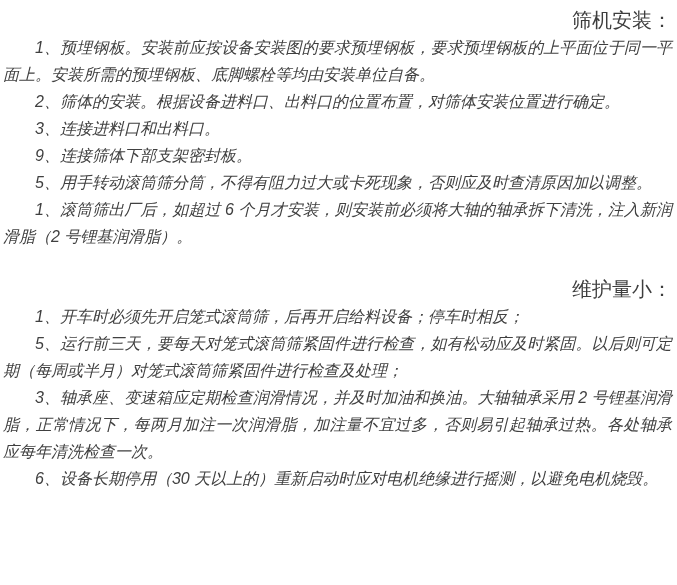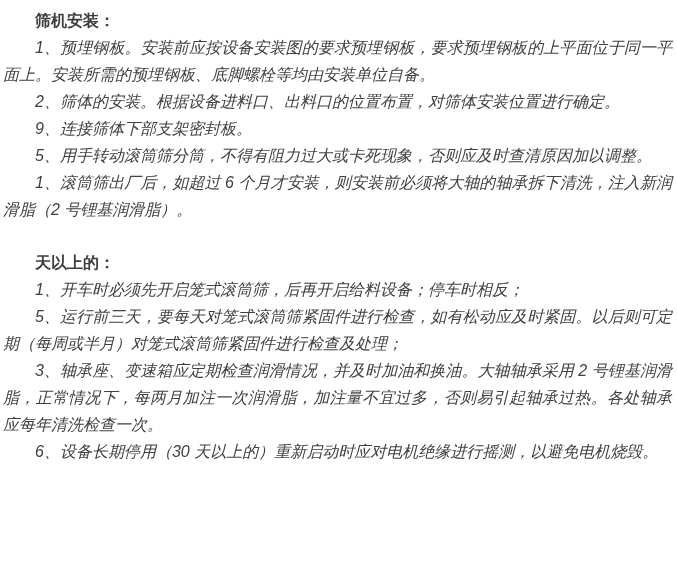--- a/index.html
+++ b/index.html
@@ -14,24 +14,25 @@
       padding: 7px 5px 0 3px;
       overflow: hidden;
       background: #ffffff;
       color: #404040;
       font-family: "Liberation Sans", "DejaVu Sans", sans-serif;
       font-size: 16px;
       line-height: 27px;
     }
     .section-heading {
       margin: 0;
-      font-size: 16px;
-      font-weight: bold;
+      font-size: 20px;
+      font-weight: normal;
       text-indent: 2em;
       color: #3d3d3d;
+      text-align: right;
     }
     .para {
       margin: 0;
       text-indent: 2em;
       text-align: justify;
       text-justify: inter-ideograph;
       font-style: italic;
     }
     .section-maintenance {
       margin-top: 26px;
@@ -39,26 +40,27 @@
   </style>
 </head>
 <body>
 
 <div class="doc">
 
   <section class="section-installation">
     <h3 class="section-heading">筛机安装：</h3>
     <p class="para">1、预埋钢板。安装前应按设备安装图的要求预埋钢板，要求预埋钢板的上平面位于同一平面上。安装所需的预埋钢板、底脚螺栓等均由安装单位自备。</p>
     <p class="para">2、筛体的安装。根据设备进料口、出料口的位置布置，对筛体安装位置进行确定。</p>
+    <p class="para">3、连接进料口和出料口。</p>
     <p class="para">9、连接筛体下部支架密封板。</p>
     <p class="para">5、用手转动滚筒筛分筒，不得有阻力过大或卡死现象，否则应及时查清原因加以调整。</p>
     <p class="para">1、滚筒筛出厂后，如超过 6 个月才安装，则安装前必须将大轴的轴承拆下清洗，注入新润滑脂（2 号锂基润滑脂）。</p>
   </section>
 
   <section class="section-maintenance">
-    <h3 class="section-heading">天以上的：</h3>
+    <h3 class="section-heading">维护量小：</h3>
     <p class="para">1、开车时必须先开启笼式滚筒筛，后再开启给料设备；停车时相反；</p>
     <p class="para">5、运行前三天，要每天对笼式滚筒筛紧固件进行检查，如有松动应及时紧固。以后则可定期（每周或半月）对笼式滚筒筛紧固件进行检查及处理；</p>
     <p class="para">3、轴承座、变速箱应定期检查润滑情况，并及时加油和换油。大轴轴承采用 2 号锂基润滑脂，正常情况下，每两月加注一次润滑脂，加注量不宜过多，否则易引起轴承过热。各处轴承应每年清洗检查一次。</p>
     <p class="para">6、设备长期停用（30 天以上的）重新启动时应对电机绝缘进行摇测，以避免电机烧毁。</p>
   </section>
 
 </div>
 
 </body></html>

